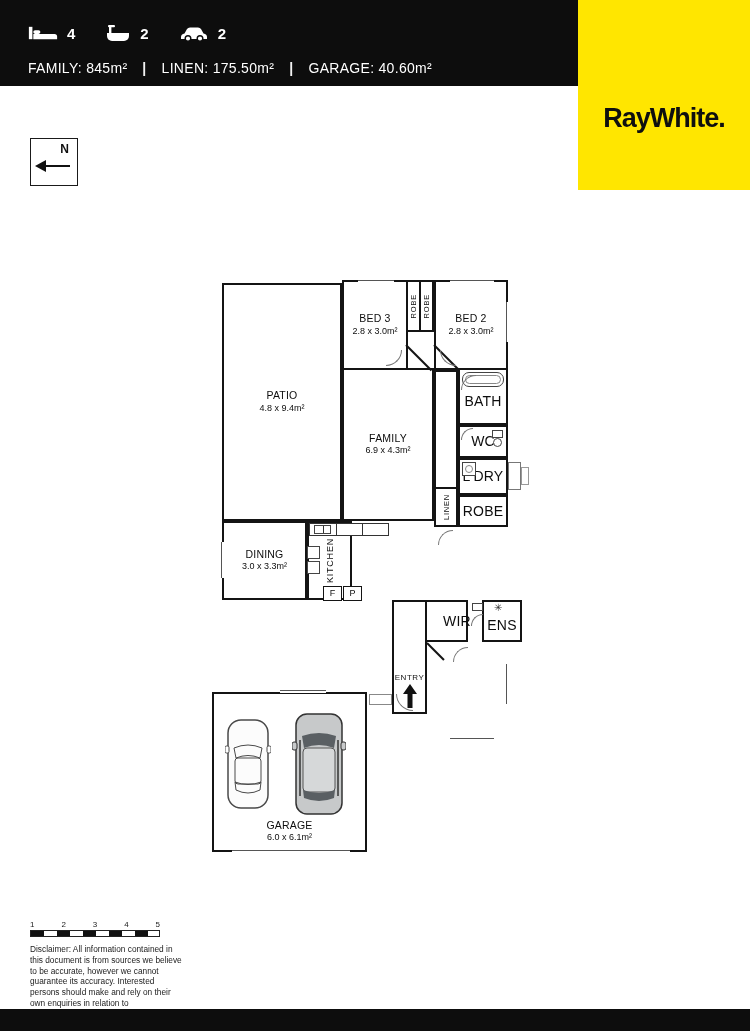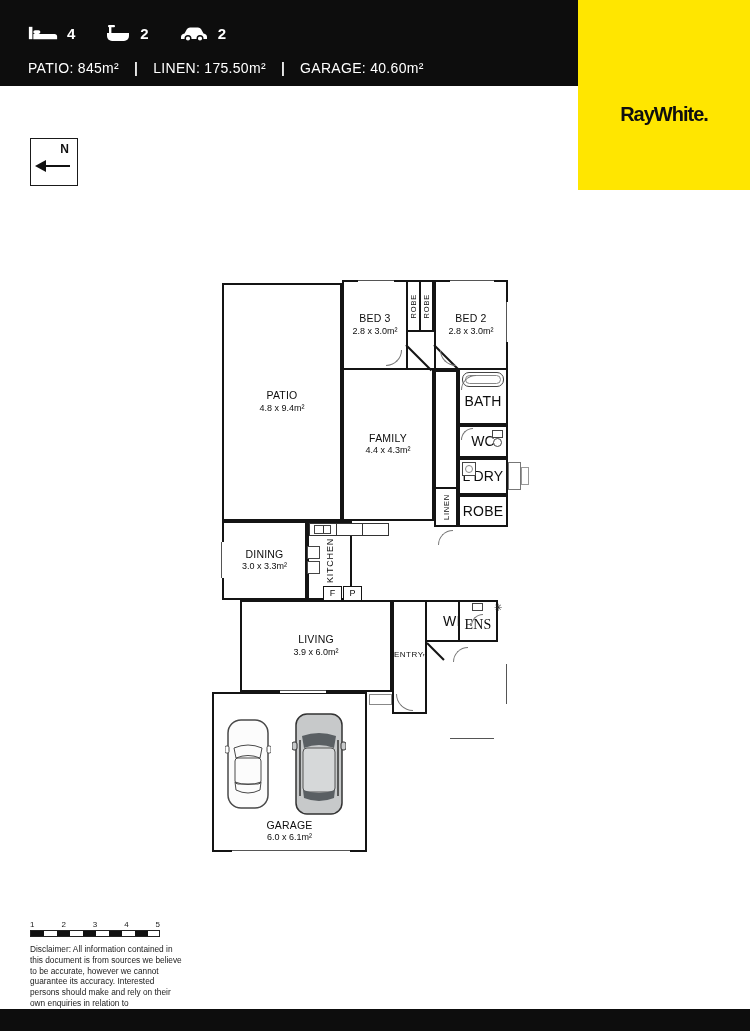--- a/index.html
+++ b/index.html
@@ -10,37 +10,37 @@
   .header-bar{position:absolute;left:0;top:0;width:578px;height:86px;background:#0d0d0d;}
   .icon-row{position:absolute;left:28px;top:24px;display:flex;align-items:center;gap:12px;}
   .stat-group{display:flex;align-items:center;gap:9px;margin-right:18px;}
   .count{color:#fff;font-size:15px;font-weight:bold;}
   .stats-row{position:absolute;left:28px;top:60px;display:flex;align-items:center;gap:15px;
              color:#fff;font-size:14px;letter-spacing:.3px;}
   .sep{opacity:.95;font-weight:bold;}
 
   .logo-block{position:absolute;left:578px;top:0;width:172px;height:190px;background:#FFE600;}
   .logo-text{position:absolute;left:0;top:103px;width:100%;text-align:center;
-             font-size:20px;font-weight:bold;letter-spacing:-1px;color:#0f0f0f;}
+             font-size:27px;font-weight:bold;letter-spacing:-1px;color:#0f0f0f;}
 
   .compass-box{position:absolute;left:30px;top:138px;width:48px;height:48px;
                border:1.5px solid #1a1a1a;box-sizing:border-box;background:#fff;}
   .compass-n{position:absolute;right:8px;top:3px;font-size:12px;font-weight:bold;}
 
   
   .plan{position:absolute;left:210px;top:280px;width:300px;height:575px;}
   .room{position:absolute;background:#fff;border:2px solid #141414;box-sizing:border-box;
         display:flex;align-items:center;justify-content:center;}
   .lbl{text-align:center;font-size:10.5px;letter-spacing:.2px;color:#0d0d0d;line-height:1.3;}
   .dims{display:block;font-size:9px;letter-spacing:0;}
   .s .lbl{font-size:14px;}
   .vlbl{writing-mode:vertical-rl;transform:rotate(180deg);font-size:7.5px;letter-spacing:.8px;
         color:#0d0d0d;}
   .bottom{align-items:flex-end;}
-  .entryhall{flex-direction:row;justify-content:flex-end;align-items:center;padding-bottom:4px;}
+  .entryhall{flex-direction:column;justify-content:flex-end;align-items:center;padding-bottom:4px;}
   .entry-lbl{font-size:8px;letter-spacing:.5px;margin-bottom:2px;}
 
   .fix{position:absolute;border:1px solid #444;background:#fff;box-sizing:border-box;}
   .tub{border-radius:7px;}
   .tub::after{content:"";position:absolute;inset:2px;border:1px solid #888;border-radius:5px;}
   .washer::after{content:"";position:absolute;inset:2px;border:1px solid #888;border-radius:50%;}
   .sink::after{content:"";position:absolute;left:50%;top:0;bottom:0;border-left:1px solid #333;}
   .round{border-radius:50%;}
   .vline{position:absolute;width:1px;background:#333;}
 
@@ -93,21 +93,21 @@
       <span class="stat-group">
         <svg width="30" height="17" viewBox="0 0 30 17">
           <path d="M2 14 v-2 q0 -3 3.5 -3.5 L8 4 Q9 2.5 11 2.5 h8 Q21 2.5 22 4 l2.5 4.5 Q28 9 28 12 v2 z" fill="#fff"></path>
           <circle cx="9" cy="13.5" r="2.8" fill="#fff" stroke="#0d0d0d" stroke-width="1.4"></circle>
           <circle cx="21" cy="13.5" r="2.8" fill="#fff" stroke="#0d0d0d" stroke-width="1.4"></circle>
         </svg>
         <span class="count">2</span>
       </span>
     </div>
     <div class="stats-row">
-      <span>PATIO: 845m²</span>
+      <span>FAMILY: 845m²</span>
       <span class="sep">|</span>
       <span>LINEN: 175.50m²</span>
       <span class="sep">|</span>
       <span>GARAGE: 40.60m²</span>
     </div>
   </div>
 
   <div class="logo-block">
     <div class="logo-text">RayWhite.</div>
   </div>
@@ -139,21 +139,21 @@
       <span class="vlbl">ROBE</span>
     </div>
 
     <div class="room" style="left:224px;top:0;width:74px;height:90px;">
       <div class="lbl"><span>BED 2</span>
         <span class="dims">2.8 x 3.0m²</span></div>
     </div>
 
     <div class="room" style="left:132px;top:88px;width:92px;height:153px;">
       <div class="lbl"><span>FAMILY</span>
-        <span class="dims">4.4 x 4.3m²</span></div>
+        <span class="dims">6.9 x 4.3m²</span></div>
     </div>
 
     <div class="room" style="left:224px;top:90px;width:24px;height:119px;"></div>
 
     <div class="room" style="left:224px;top:207px;width:24px;height:40px;">
       <span class="vlbl">LINEN</span>
     </div>
 
     <div class="room s" style="left:248px;top:88px;width:50px;height:57px;">
       <div class="lbl" style="margin-top:10px;"><span>BATH</span></div>
@@ -170,36 +170,32 @@
 
 
     <div class="room" style="left:12px;top:241px;width:85px;height:79px;">
       <div class="lbl"><span>DINING</span>
         <span class="dims">3.0 x 3.3m²</span></div>
     </div>
     <div class="room" style="left:97px;top:241px;width:45px;height:79px;">
       <span class="vlbl" style="font-size:9px;">KITCHEN</span>
     </div>
 
-    <div class="room" style="left:30px;top:320px;width:152px;height:92px;">
-      <div class="lbl"><span>LIVING</span>
-        <span class="dims">3.9 x 6.0m²</span></div>
-    </div>
 
     <div class="room entryhall" style="left:182px;top:320px;width:35px;height:114px;">
       <span class="entry-lbl">ENTRY</span>
       <svg width="14" height="24" viewBox="0 0 14 24">
         <polygon points="7,0 14,10 9.5,10 9.5,24 4.5,24 4.5,10 0,10" fill="#111"></polygon>
       </svg>
     </div>
 
     <div class="room s" style="left:215px;top:320px;width:43px;height:42px;padding-left:21px;">
       <div class="lbl"><span>WIR</span></div>
     </div>
-    <div class="room s" style="left:248px;top:320px;width:40px;height:42px;font-family:Liberation Serif, serif;">
+    <div class="room s" style="left:272px;top:320px;width:40px;height:42px;">
       <div class="lbl" style="margin-top:8px;"><span>ENS</span></div>
     </div>
 
 
     <div class="room bottom" style="left:2px;top:412px;width:155px;height:160px;">
       <div class="lbl" style="margin-bottom:6px;"><span>GARAGE</span>
         <span class="dims">6.0 x 6.1m²</span></div>
     </div>
 
     <div class="fix" style="left:159px;top:414px;width:23px;height:11px;border-color:#888;"></div>

